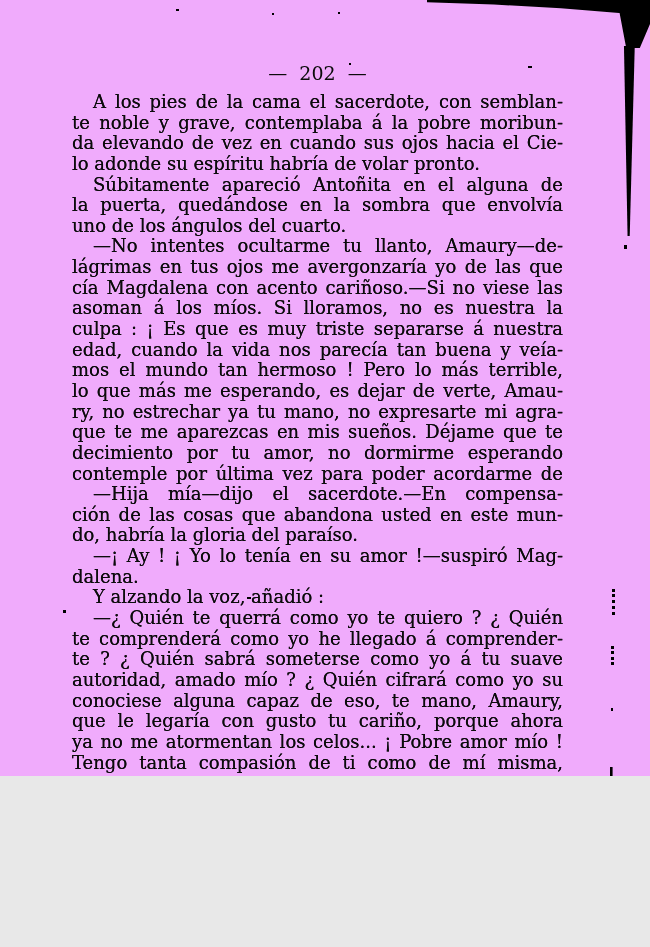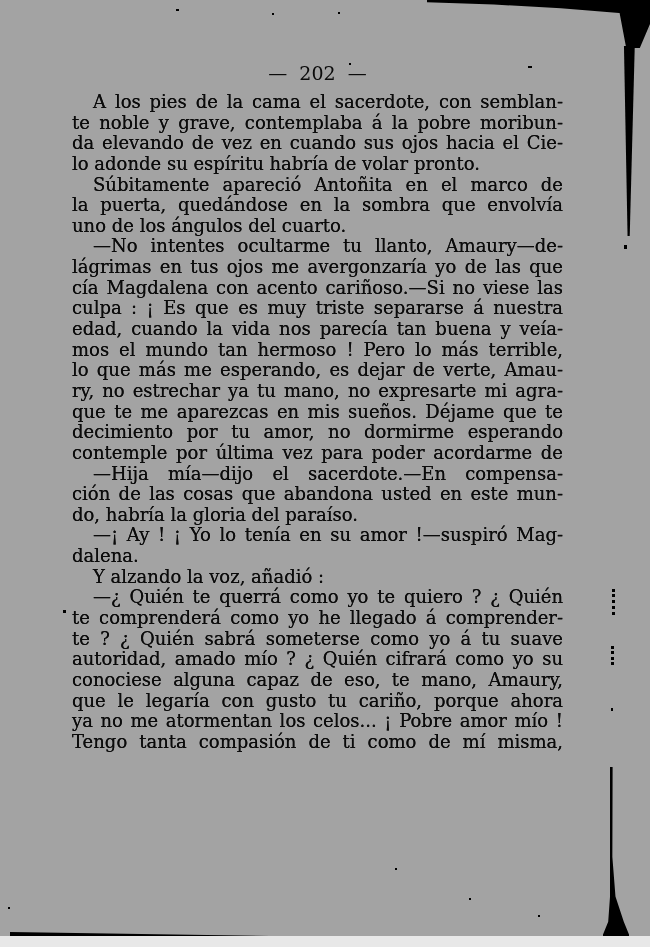--- a/index.html
+++ b/index.html
@@ -1,17 +1,17 @@
 <!DOCTYPE html>
 <html><head>
 <meta charset="utf-8">
 <style>
   html,body{margin:0;padding:0;background:#e8e8e8;}
   .page{
-    position:relative;width:650px;height:936px;background:#a3a3a3;overflow:hidden;
+    position:relative;width:650px;height:776px;background:#f0abfc;overflow:hidden;
     font-family:"DejaVu Serif","Liberation Serif",serif;color:#0b0b0b;
   }
   .running-head{
     position:absolute;left:72px;top:62px;width:491px;text-align:center;
     font-size:19px;word-spacing:6px;
   }
   .text-block{
     position:absolute;left:72px;top:92px;width:491px;
     font-size:18px;line-height:20.65px;
     text-shadow:0 0 .4px rgba(0,0,0,.85);
@@ -46,26 +46,27 @@
 
 <div class="page">
 
   <div class="running-head">— 202 —</div>
 
   <div class="text-block">
       <div class="line indent">A los pies de la cama el sacerdote, con semblan-</div>
       <div class="line">te noble y grave, contemplaba á la pobre moribun-</div>
       <div class="line">da elevando de vez en cuando sus ojos hacia el Cie-</div>
       <div class="line end">lo adonde su espíritu habría de volar pronto.</div>
-      <div class="line indent">Súbitamente apareció Antoñita en el marco de</div>
+      <div class="line indent">Súbitamente apareció Antoñita en el alguna de</div>
       <div class="line">la puerta, quedándose en la sombra que envolvía</div>
       <div class="line end">uno de los ángulos del cuarto.</div>
       <div class="line indent">—No intentes ocultarme tu llanto, Amaury—de-</div>
       <div class="line">lágrimas en tus ojos me avergonzaría yo de las que</div>
       <div class="line">cía Magdalena con acento cariñoso.—Si no viese las</div>
+      <div class="line">asoman á los míos. Si lloramos, no es nuestra la</div>
       <div class="line">culpa : ¡ Es que es muy triste separarse á nuestra</div>
       <div class="line">edad, cuando la vida nos parecía tan buena y veía-</div>
       <div class="line">mos el mundo tan hermoso ! Pero lo más terrible,</div>
       <div class="line">lo que más me esperando, es dejar de verte, Amau-</div>
       <div class="line">ry, no estrechar ya tu mano, no expresarte mi agra-</div>
       <div class="line">que te me aparezcas en mis sueños. Déjame que te</div>
       <div class="line">decimiento por tu amor, no dormirme esperando</div>
       <div class="line">contemple por última vez para poder acordarme de</div>
       <div class="line indent">—Hija mía—dijo el sacerdote.—En compensa-</div>
       <div class="line">ción de las cosas que abandona usted en este mun-</div>

